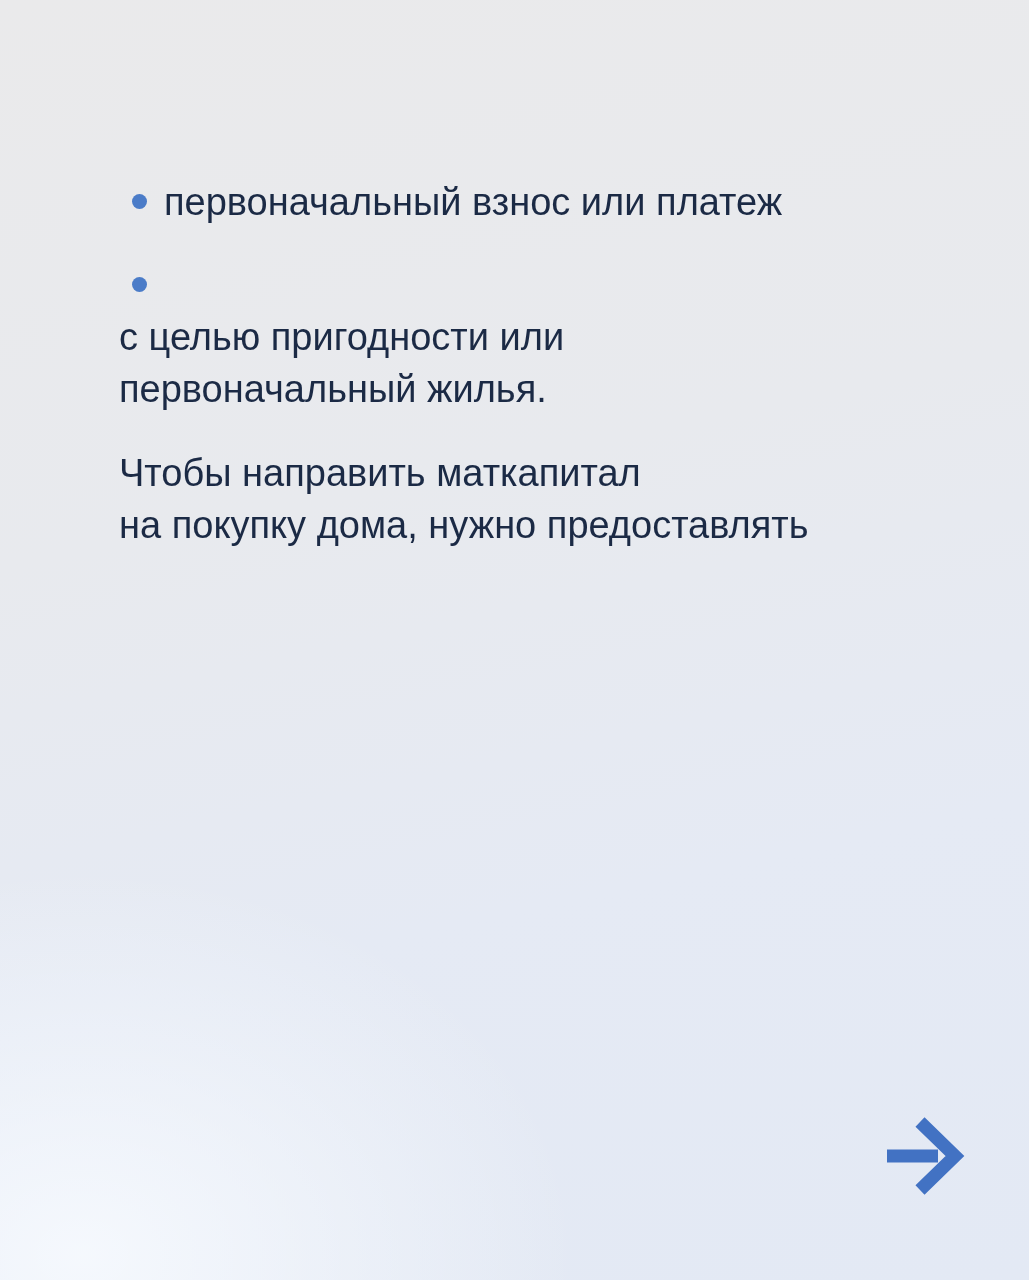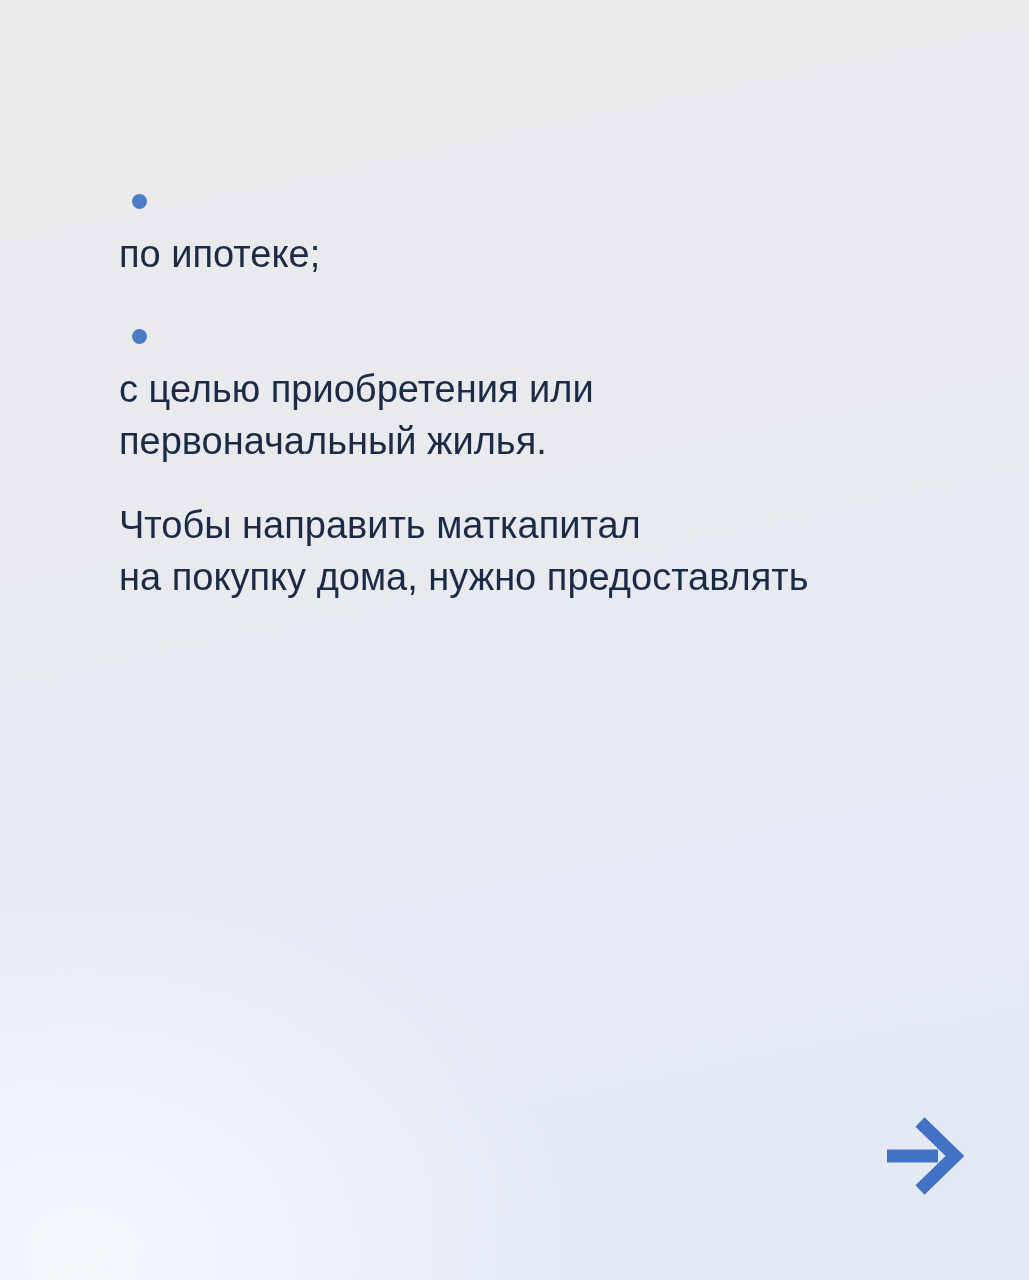--- a/index.html
+++ b/index.html
@@ -65,27 +65,26 @@
   }
 </style>
 </head>
 <body>
 
 <div class="page" style="--bg-top: #EAEAEB; --bg-bottom: #E3E9F4; --text-color: #1B2A45; --bullet-color: #4B7CC8; --arrow-color: #4272C3;">
 
   <div class="content">
 
     <div class="bullet-item">
-      <span class="line"><span class="dot"></span></span>
-      <span class="line">по ипотеке;</span>
+      <span class="line"><span class="dot"></span><span>первоначальный взнос или платеж</span></span>
     </div>
 
     <div class="bullet-item">
       <span class="line"><span class="dot"></span></span>
-      <span class="line">с целью приобретения или</span>
+      <span class="line">с целью пригодности или</span>
       <span class="line">первоначальный жилья.</span>
     </div>
 
     <div class="paragraph">
       <span class="line">Чтобы направить маткапитал</span>
       <span class="line">на покупку дома, нужно предоставлять</span>
     </div>
 
   </div>
 

